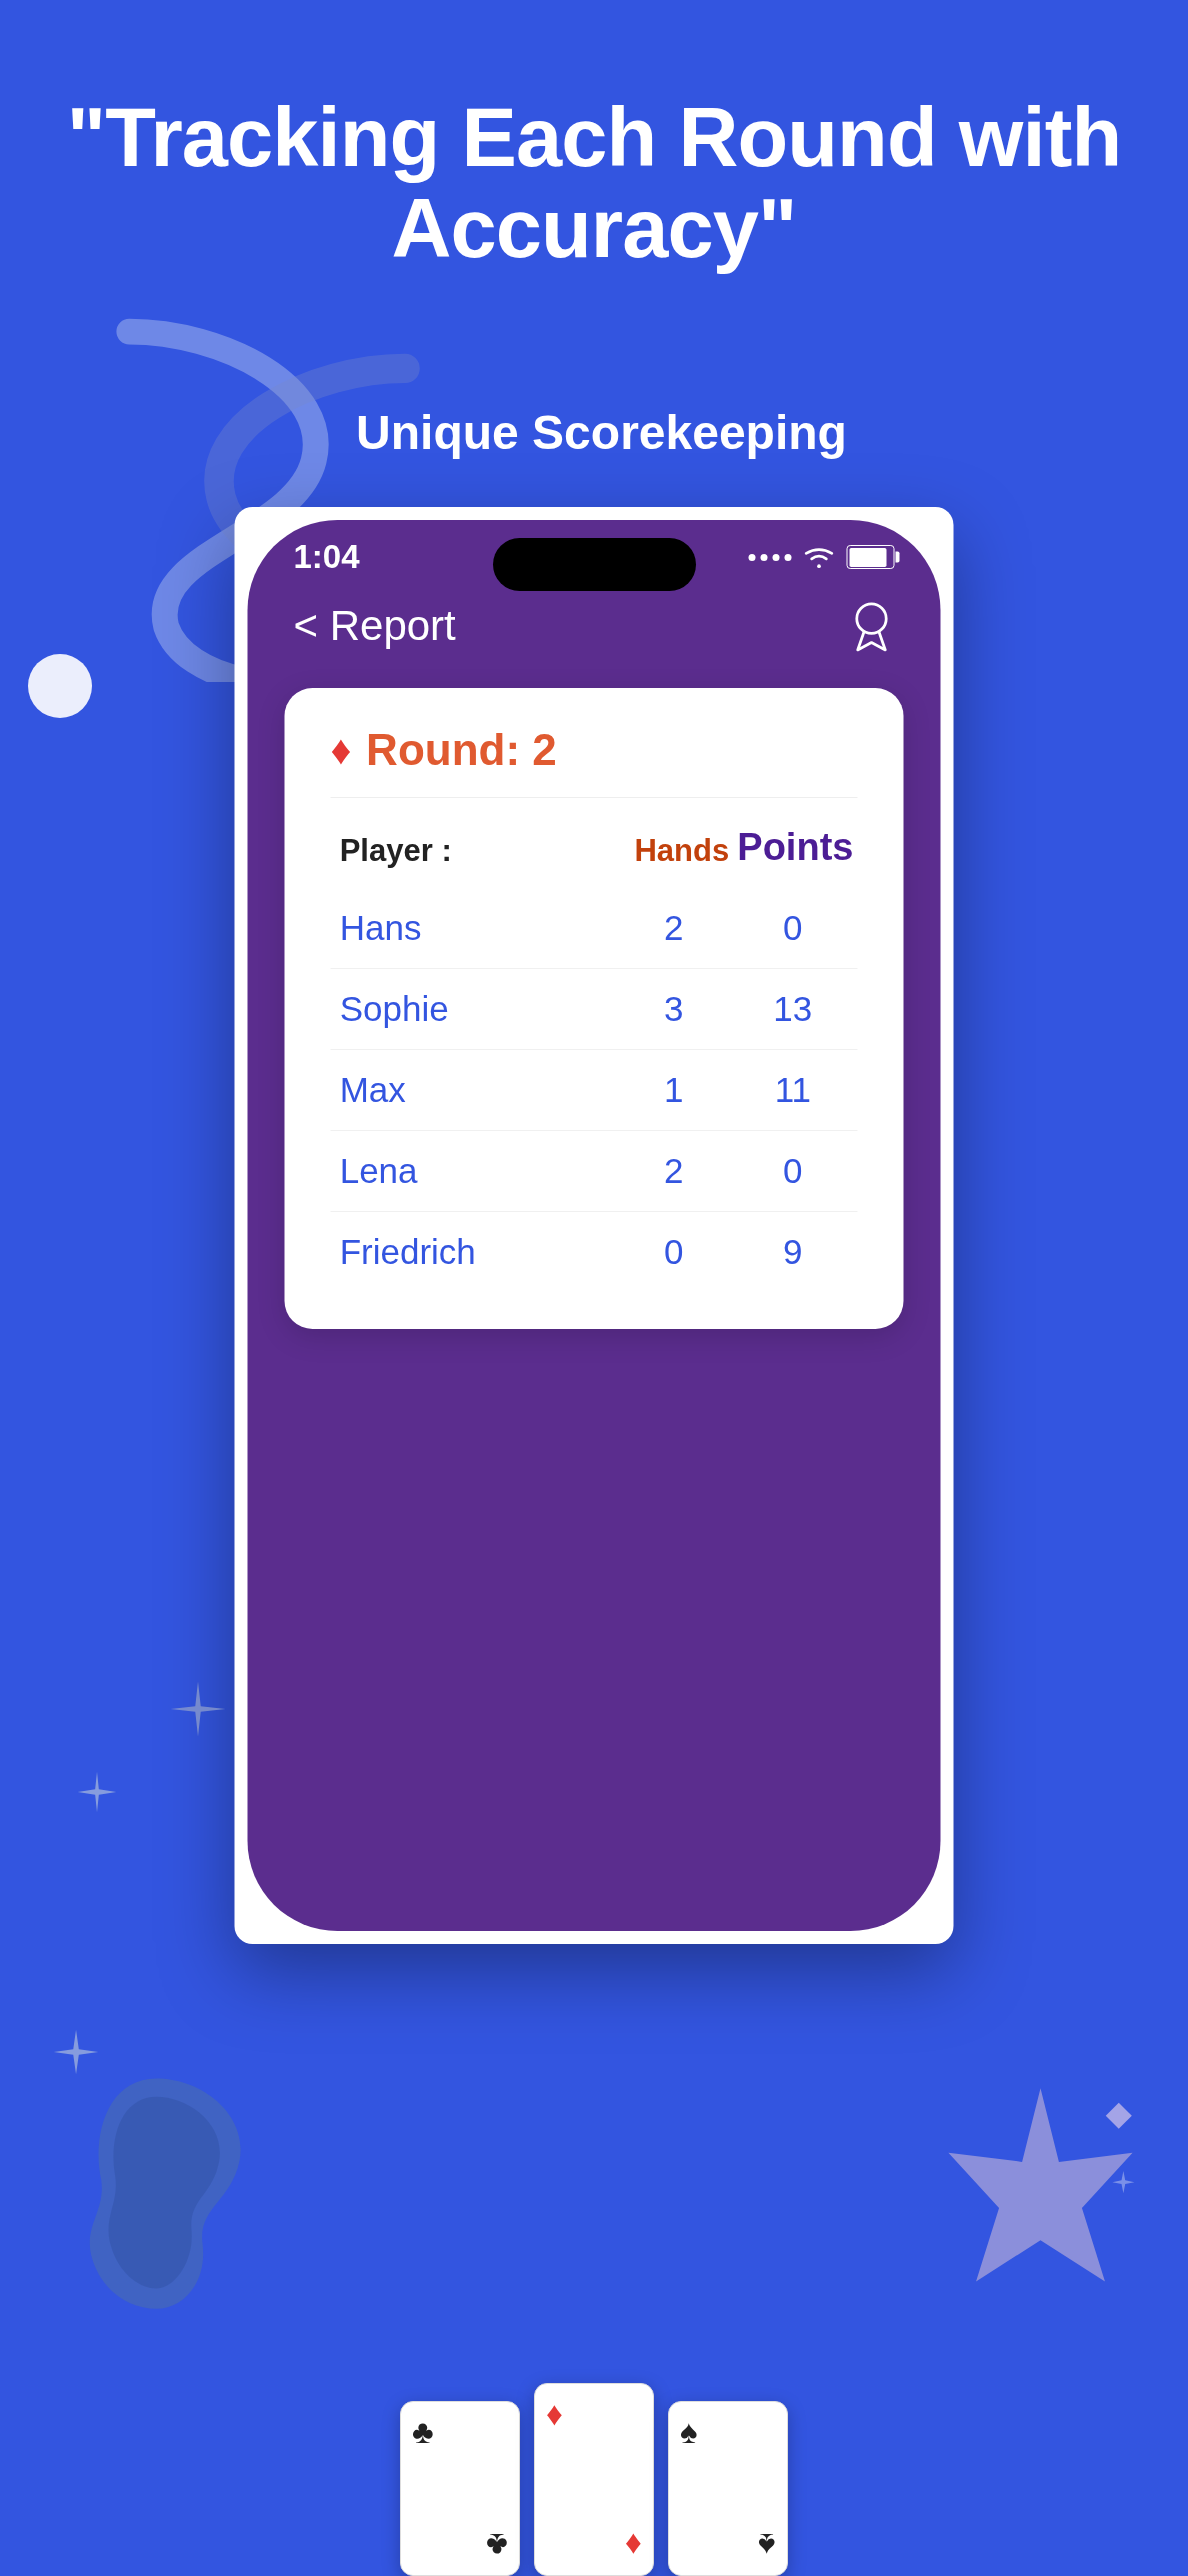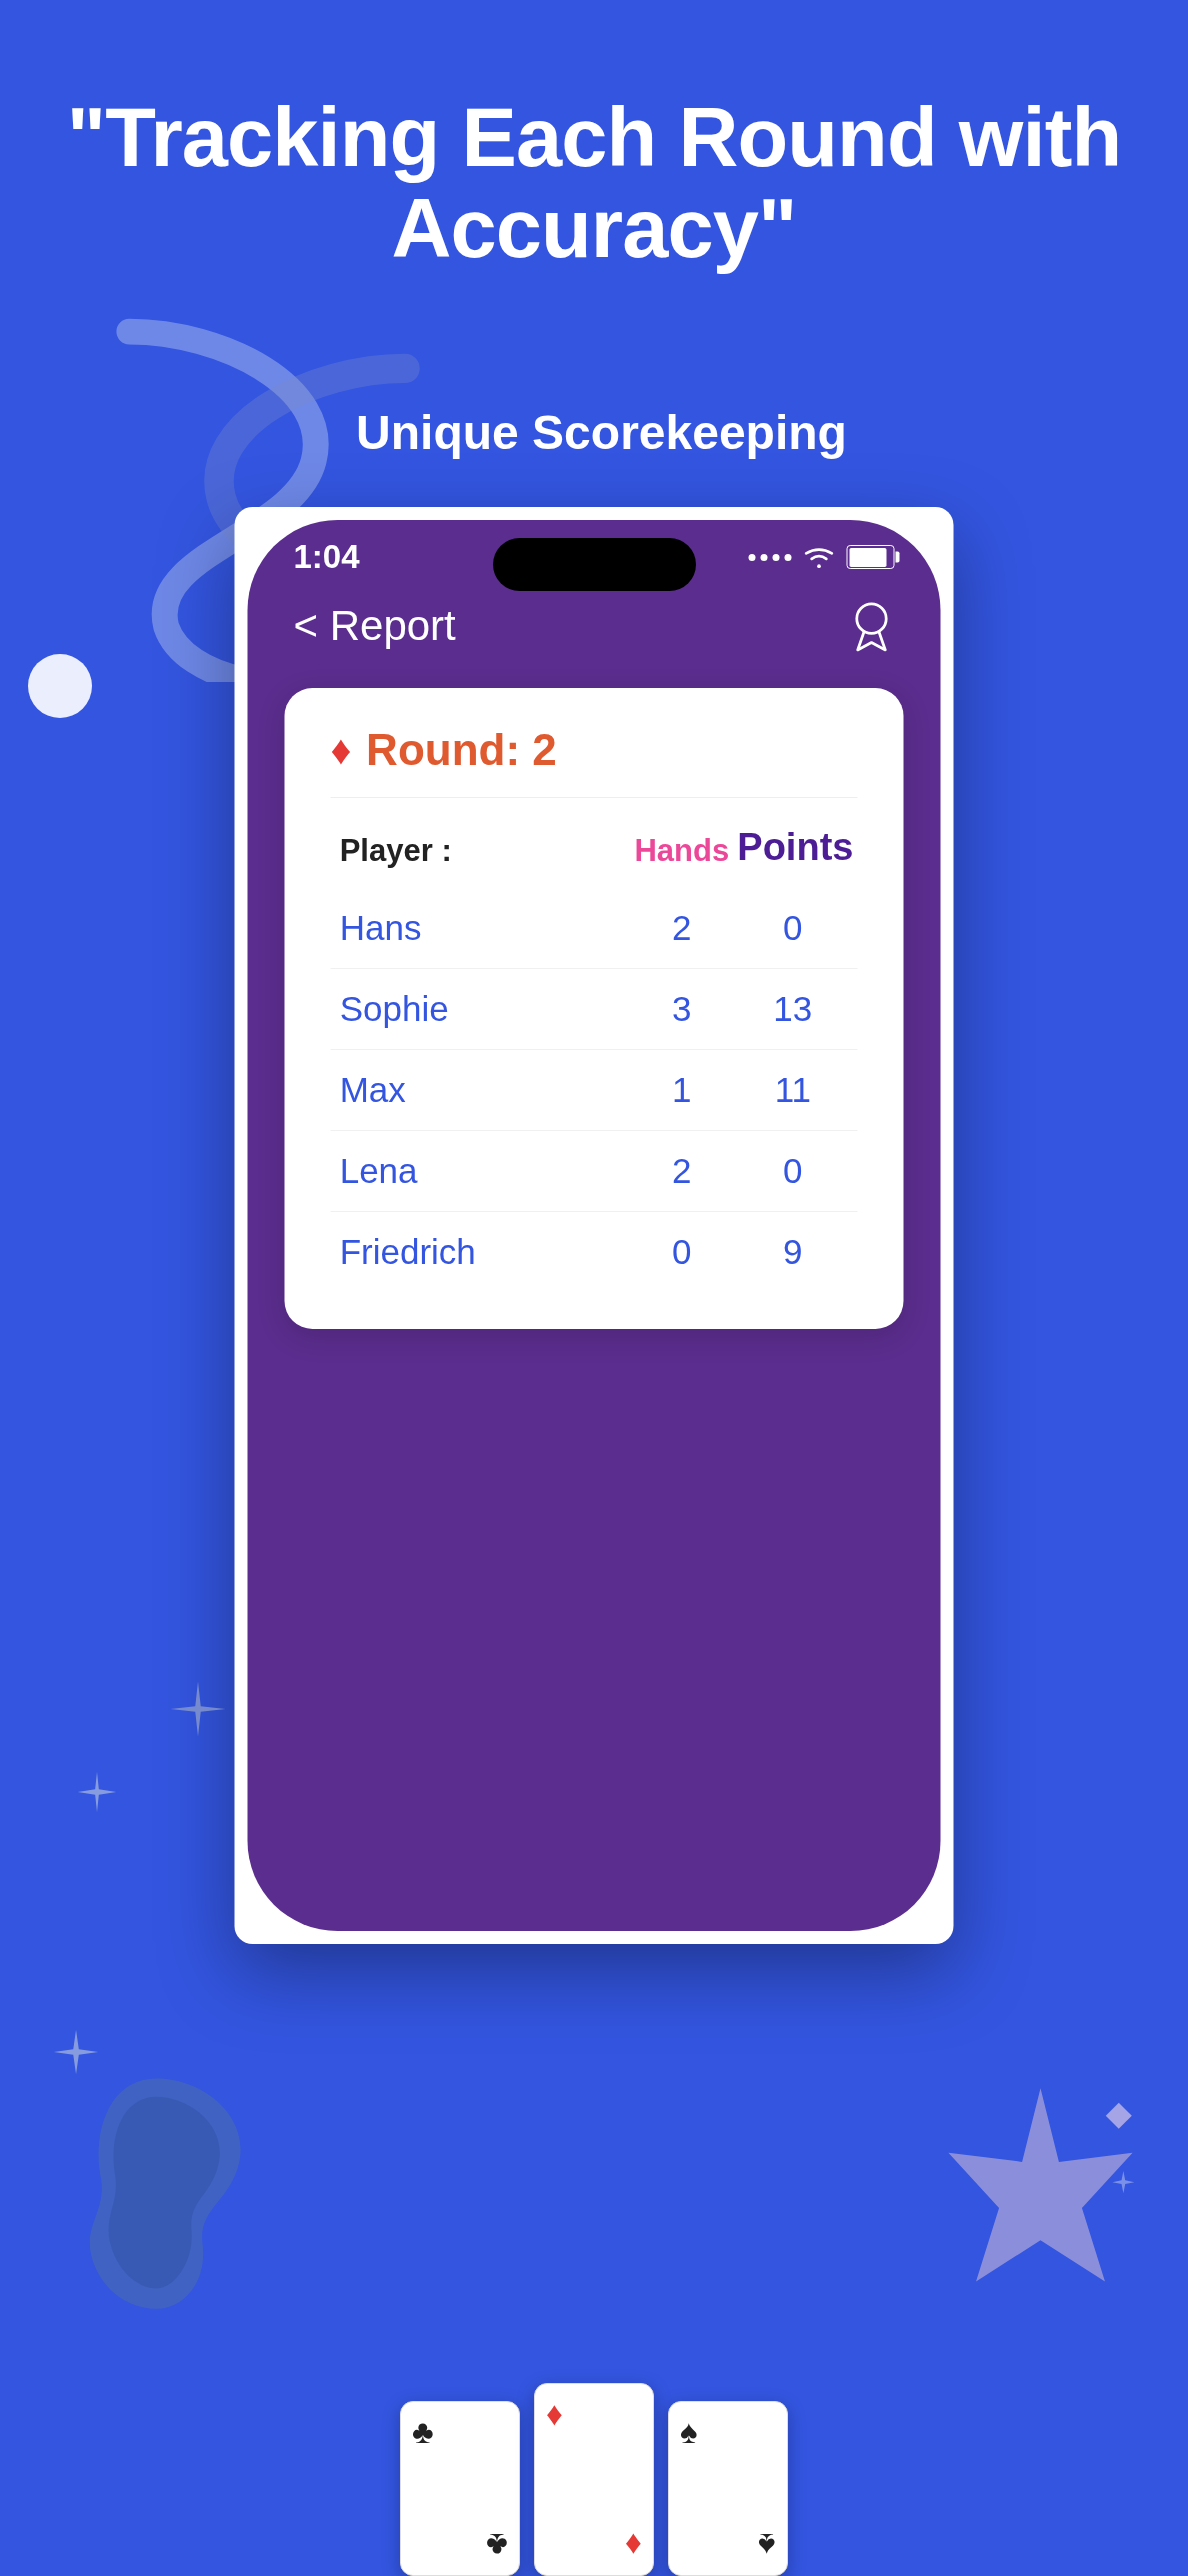--- a/index.html
+++ b/index.html
@@ -211,37 +211,38 @@
       font-size: 31px;
       font-weight: 600;
       color: #222;
     }
 
     .col-hands {
       width: 111px;
       text-align: center;
       font-size: 31px;
       font-weight: 600;
-      color: #ec4899;
+      color: #c2410c;
     }
 
     .col-points {
       width: 111px;
       text-align: center;
       font-size: 38px;
       font-weight: 700;
       color: #4c1d95;
     }
 
     .table-row-item {
       display: flex;
       justify-content: space-between;
       align-items: flex-end;
       padding: 20px 9.2px;
       border-bottom: 0.9px solid #f0f0f0;
+      gap: 8px;
     }
 
     .table-row-item:last-child {
       border-bottom: none;
     }
 
     .player-name {
       flex: 1;
       font-size: 35px;
       font-weight: 500;

